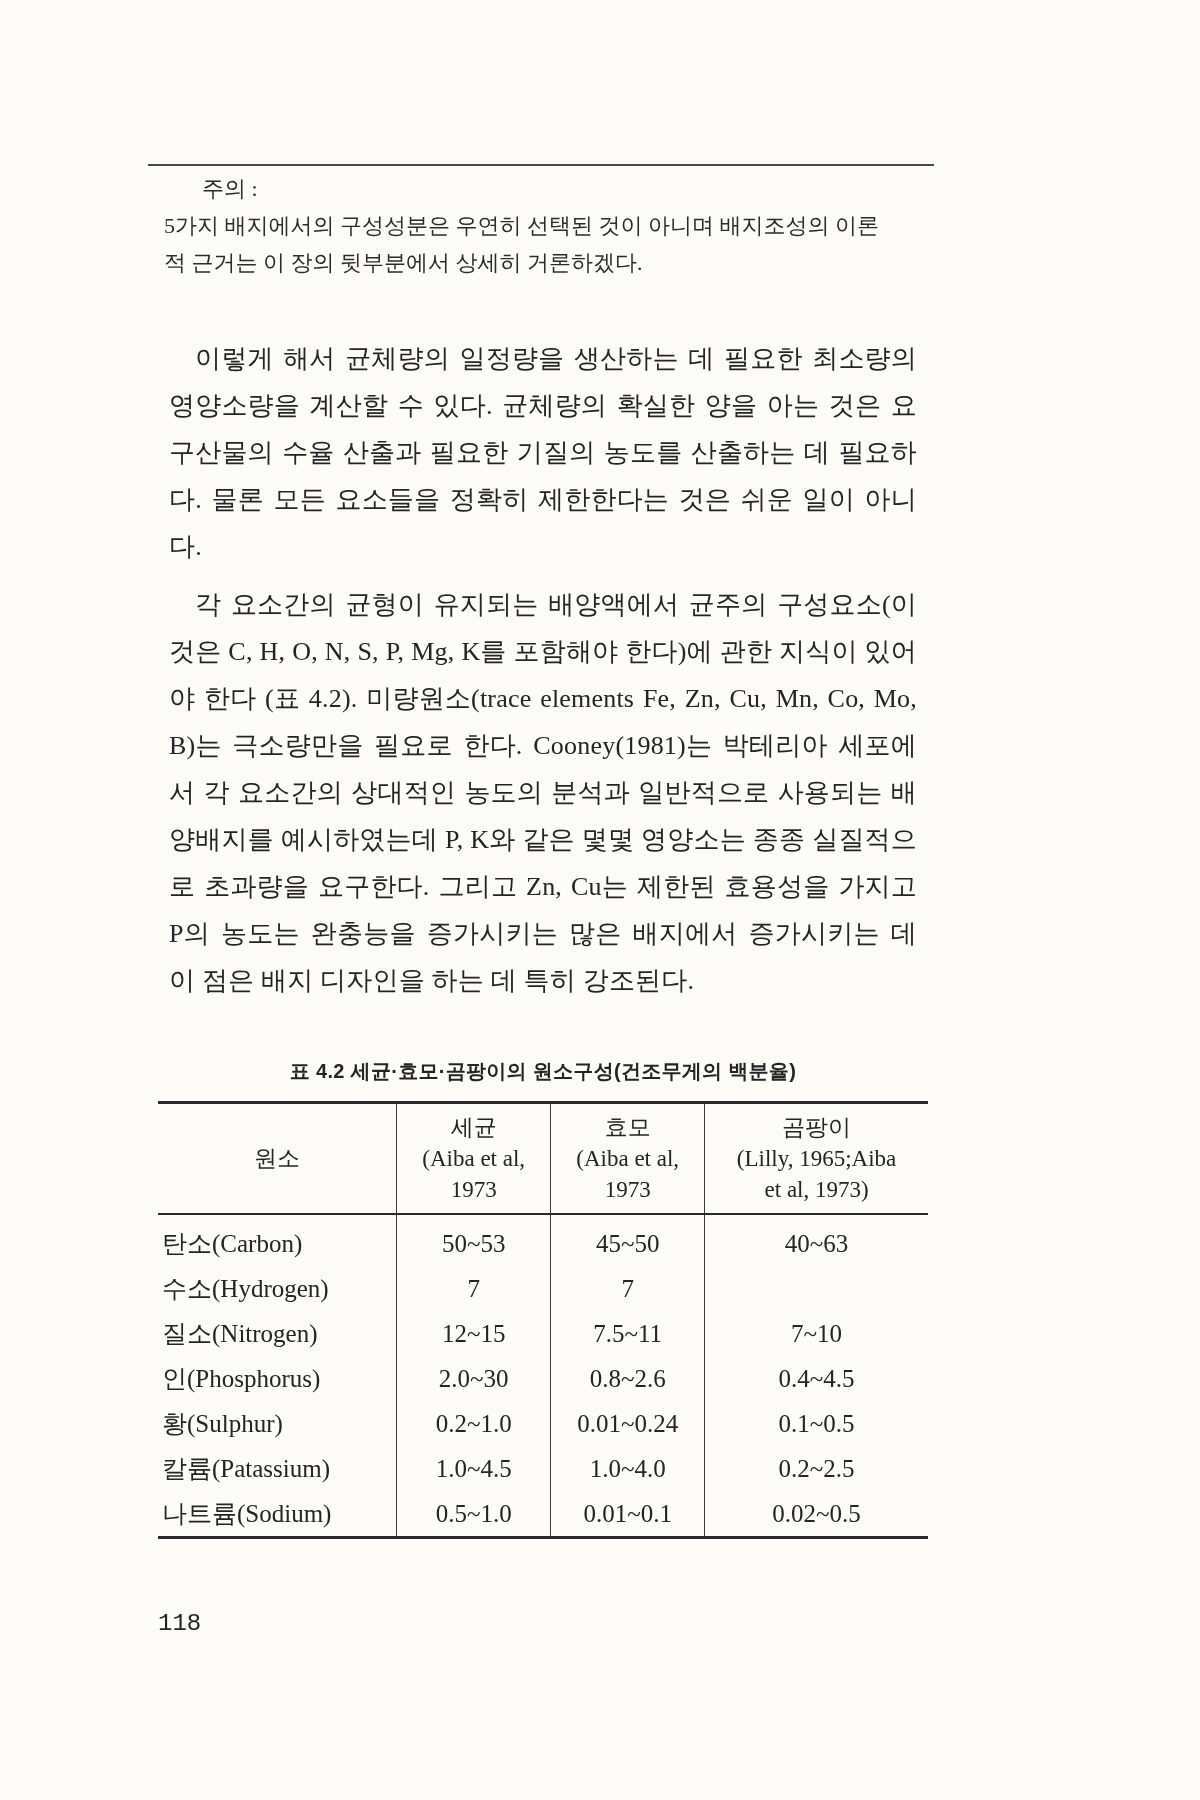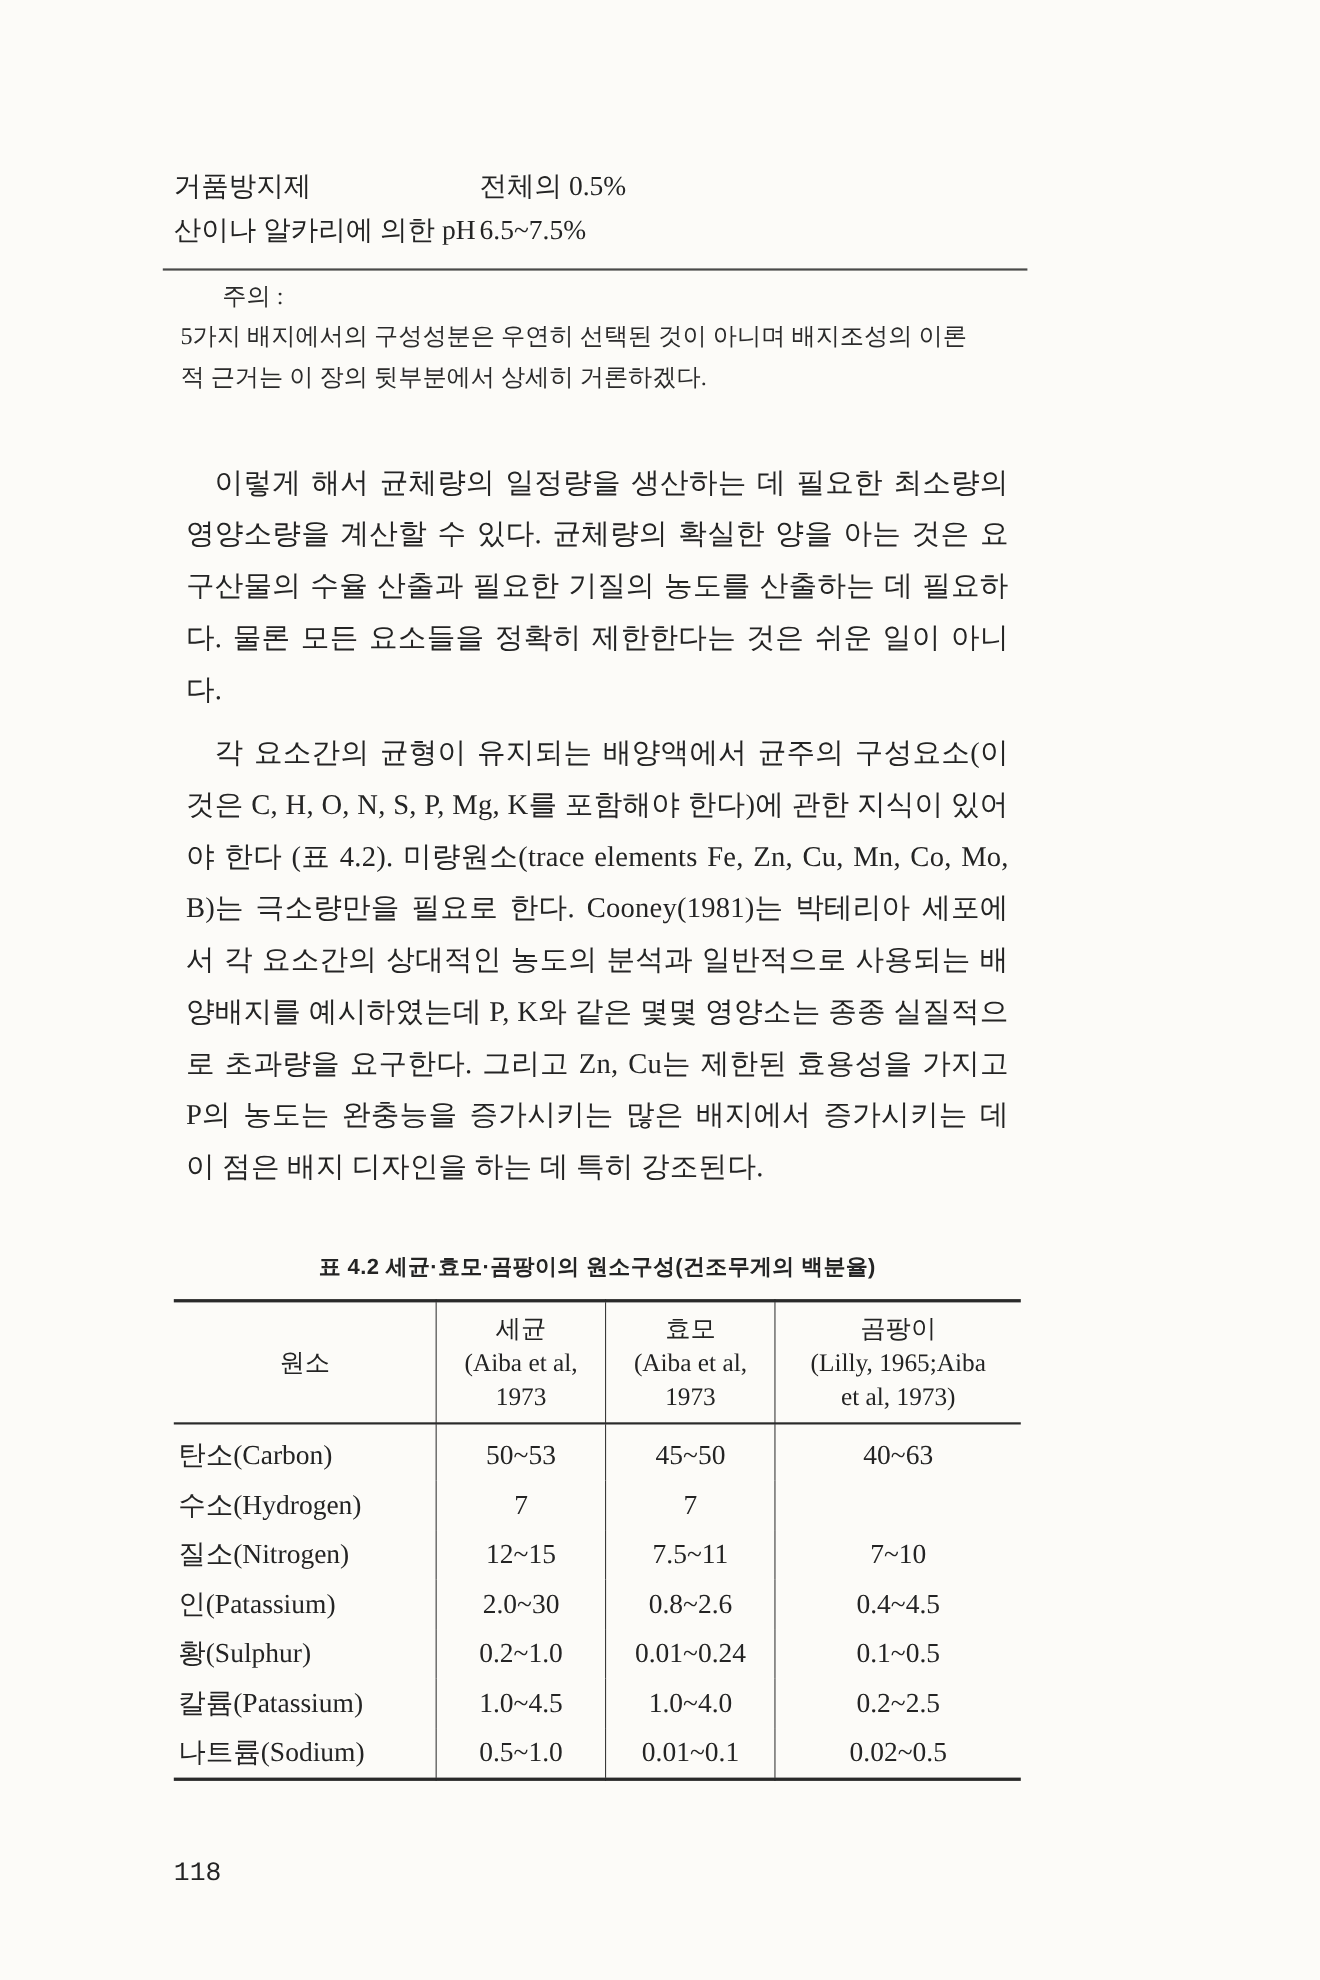--- a/index.html
+++ b/index.html
@@ -93,30 +93,20 @@
   .data-table td.cell-label { text-align: left; padding-left: 4px; }
   .data-table tbody tr:first-child td { padding-top: 14px; }
 
   .page-number { margin-top: 71px; font-size: 24px; font-family: Liberation Mono, monospace; }
 </style>
 </head>
 <body>
 
 <div class="page">
 
-  <div class="top-list">
-    <div class="top-row">
-      <span class="top-label">거품방지제</span>
-      <span class="top-value">전체의 0.5%</span>
-    </div>
-    <div class="top-row">
-      <span class="top-label">산이나 알카리에 의한 pH</span>
-      <span class="top-value">6.5~7.5%</span>
-    </div>
-  </div>
 
   <hr class="rule">
 
   <div class="note">
     <span class="note-prefix">주의 :</span>
     <div class="note-text">5가지 배지에서의 구성성분은 우연히 선택된 것이 아니며 배지조성의 이론
 적 근거는 이 장의 뒷부분에서 상세히 거론하겠다.</div>
   </div>
 
   <p class="body-para first">이렇게 해서 균체량의 일정량을 생산하는 데 필요한 최소량의 영양소량을 계산할 수 있다. 균체량의 확실한 양을 아는 것은 요구산물의 수율 산출과 필요한 기질의 농도를 산출하는 데 필요하다. 물론 모든 요소들을 정확히 제한한다는 것은 쉬운 일이 아니다.</p>
@@ -158,21 +148,21 @@
           <td class="cell-value">7</td>
           <td class="cell-value"></td>
         </tr>
         <tr>
           <td class="cell-label">질소(Nitrogen)</td>
           <td class="cell-value">12~15</td>
           <td class="cell-value">7.5~11</td>
           <td class="cell-value">7~10</td>
         </tr>
         <tr>
-          <td class="cell-label">인(Patassium)</td>
+          <td class="cell-label">인(Phosphorus)</td>
           <td class="cell-value">2.0~30</td>
           <td class="cell-value">0.8~2.6</td>
           <td class="cell-value">0.4~4.5</td>
         </tr>
         <tr>
           <td class="cell-label">황(Sulphur)</td>
           <td class="cell-value">0.2~1.0</td>
           <td class="cell-value">0.01~0.24</td>
           <td class="cell-value">0.1~0.5</td>
         </tr>

